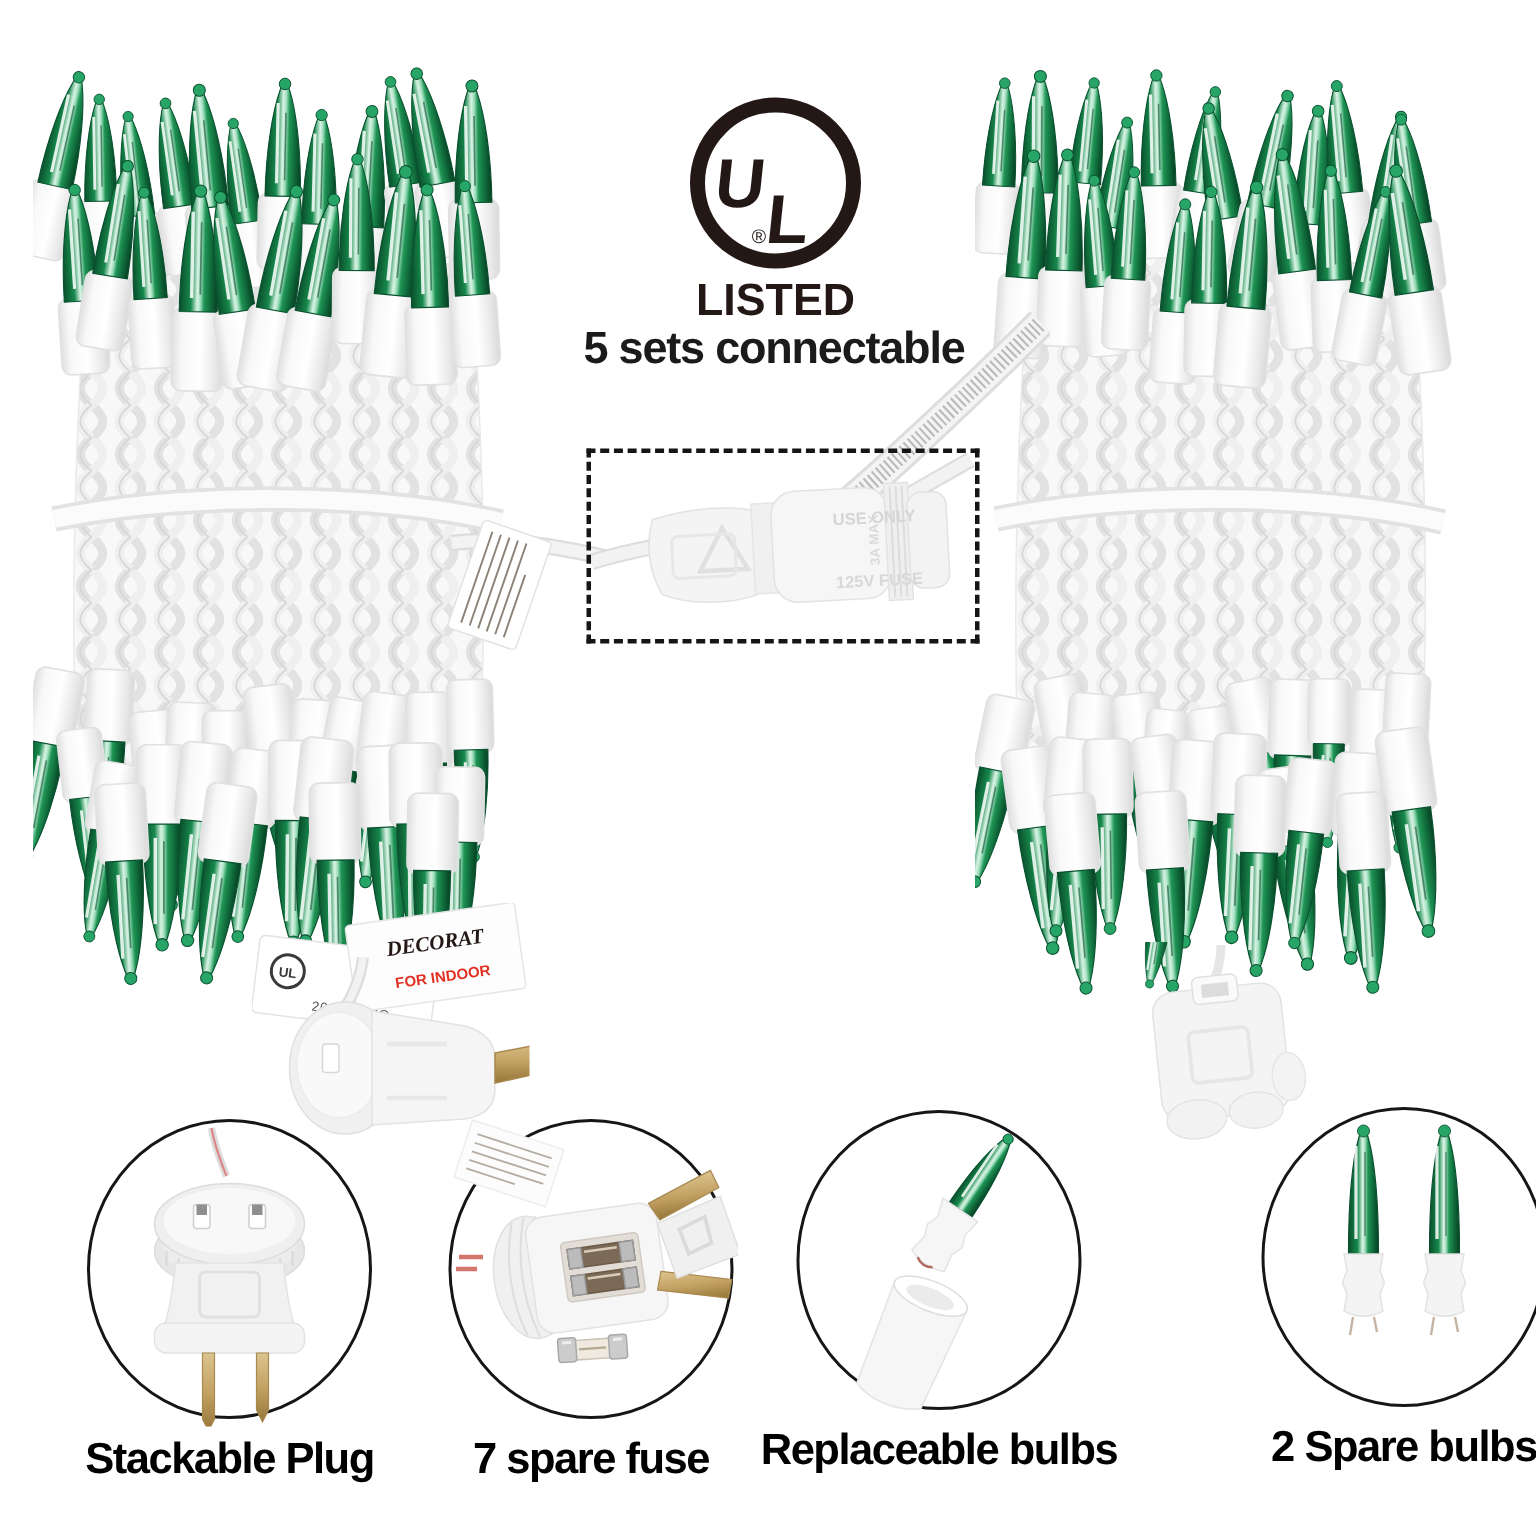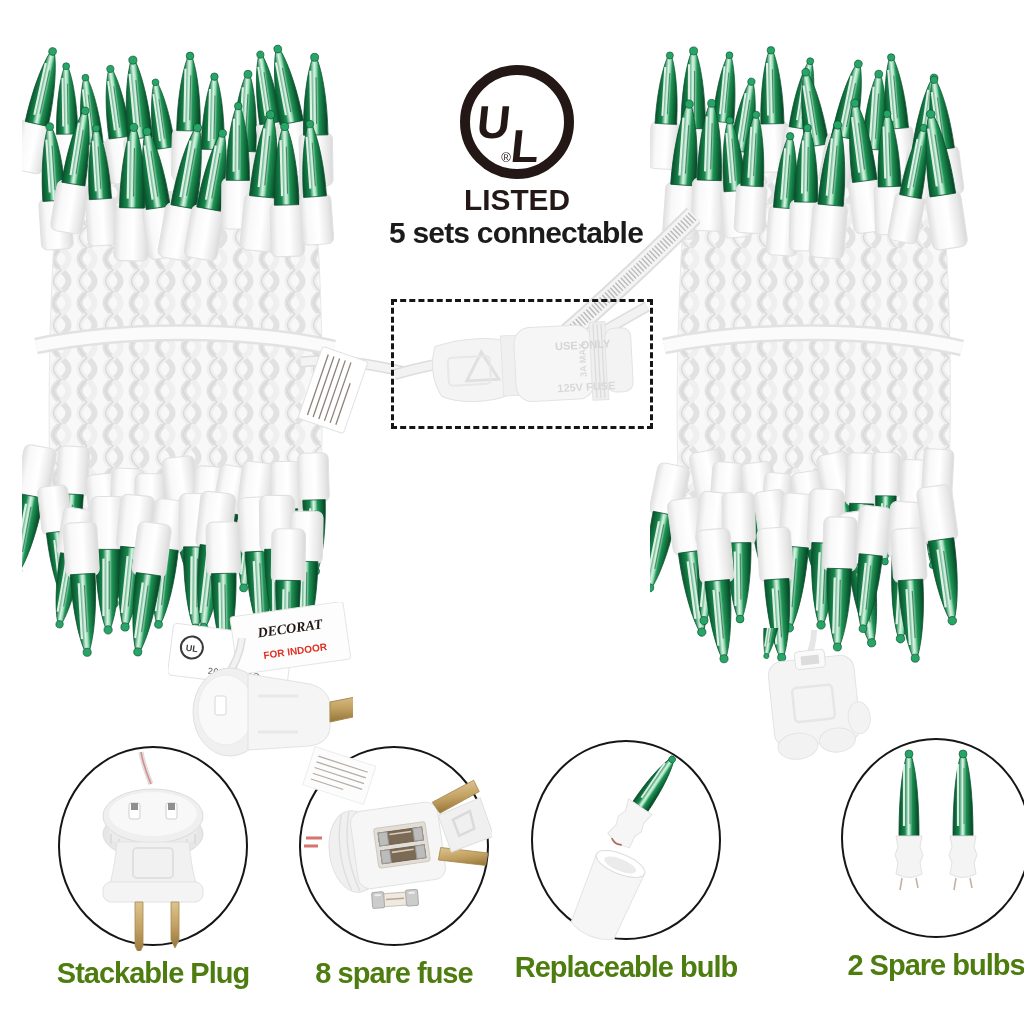--- a/index.html
+++ b/index.html
@@ -8,21 +8,21 @@
   .abs{position:absolute;}
   
   .headline{left:330px;top:216px;width:372px;text-align:center;color:#1b1b1b;
             font-weight:700;font-size:30px;line-height:34px;letter-spacing:-0.8px;}
   
   .dashed-box{left:391px;top:299px;width:256px;height:124px;border:3px dashed #151515;}
   
   .feature{width:240px;text-align:center;}
   .feature svg{display:block;margin:0 auto;}
   .feature-label{margin-top:6px;font-weight:700;font-size:29px;letter-spacing:-1px;
-                 color:#4d7c0f;white-space:nowrap;}
+                 color:#000000;white-space:nowrap;}
   .f1{left:33px;top:746px;} .f2{left:274px;top:746px;}
   .f3{left:506px;top:740px;} .f4{left:816px;top:738px;}
   svg text{font-family:"Liberation Sans", sans-serif;}
   .serif-it{font-family:"Liberation Serif", serif;font-style:italic;font-weight:bold;}
 </style>
 </head>
 <body>
 
 <div class="stage">
 
@@ -326,40 +326,40 @@
         <polygon points="160,82 178,76 180,94 164,99" fill="none" stroke="#dadada" stroke-width="2.5"></polygon>
       </g>
       <g transform="rotate(-4 98 152)">
         <rect x="87" y="147" width="24" height="13" fill="#efe9df" stroke="#c9c2b5"></rect>
         <rect x="76" y="145" width="12" height="16" rx="2" fill="#cccccc" stroke="#a9a9a9"></rect>
         <rect x="110" y="145" width="12" height="16" rx="2" fill="#cccccc" stroke="#a9a9a9"></rect>
         <path d="M90,153 h18" stroke="#b4a88f" stroke-width="1.5"></path>
         <path d="M79,148 h6 M113,148 h6" stroke="#efefef" stroke-width="2"></path>
       </g>
     </svg>
-    <div class="feature-label">8 spare fuse</div>
+    <div class="feature-label">7 spare fuse</div>
   </div>
 
   <div class="abs feature f3">
     <svg width="196" height="205" viewBox="0 0 196 205">
       <ellipse cx="98" cy="100" rx="94" ry="99" fill="#ffffff" stroke="#161616" stroke-width="2"></ellipse>
       <g transform="rotate(34 110 70)">
         <path d="M101,66 C101,40 104,22 107,12 C109,6 111,6 113,12 C116,22 119,40 119,66 Z" fill="url(#greenG)" stroke="#0a5130" stroke-width="0.8"></path>
         <circle cx="110" cy="9" r="3.4" fill="#27a566" stroke="#0a5130" stroke-width="0.6"></circle>
         <path d="M106,16 L106,58" stroke="rgba(255,255,255,0.85)" stroke-width="2"></path>
         <path d="M96,66 h28 l-2,12 3,8 -3,8 2,12 q-13,6 -26,0 l2,-12 -3,-8 3,-8 Z" fill="#f6f6f6" stroke="#e3e3e3"></path>
         <path d="M104,108 q6,4 12,0" stroke="#b06a5f" stroke-width="1.6" fill="none"></path>
       </g>
       <g transform="rotate(22 82 150)">
         <path d="M56,122 L108,122 L104,194 C90,202 70,202 58,194 Z" fill="#f6f6f6" stroke="#e4e4e4"></path>
         <ellipse cx="82" cy="122" rx="26" ry="10" fill="#ffffff" stroke="#dddddd"></ellipse>
         <ellipse cx="82" cy="123" rx="17" ry="6" fill="#ebebeb"></ellipse>
       </g>
     </svg>
-    <div class="feature-label">Replaceable bulb</div>
+    <div class="feature-label">Replaceable bulbs</div>
   </div>
 
   <div class="abs feature f4">
     <svg width="196" height="205" viewBox="0 0 196 205">
       <ellipse cx="98" cy="100" rx="94" ry="99" fill="#ffffff" stroke="#161616" stroke-width="2"></ellipse>
       <g>
         <path d="M61,98 C61,60 64,34 68,20 C70,13 72,13 74,20 C78,34 81,60 81,98 Z" fill="url(#greenG)" stroke="#0a5130" stroke-width="0.8"></path>
         <circle cx="71" cy="16" r="4" fill="#27a566" stroke="#0a5130" stroke-width="0.6"></circle>
         <path d="M66,26 L66,88" stroke="rgba(255,255,255,0.85)" stroke-width="2.2"></path>
         <path d="M72,30 L72,86" stroke="rgba(6,60,34,0.5)" stroke-width="1"></path>

